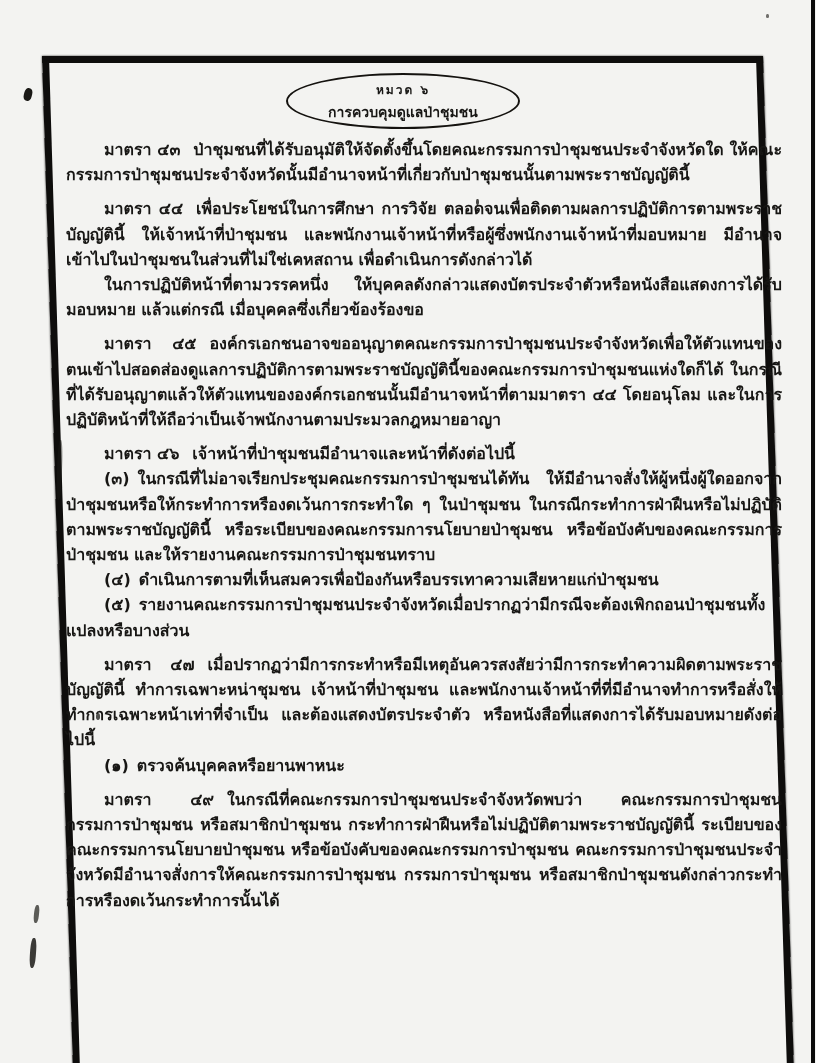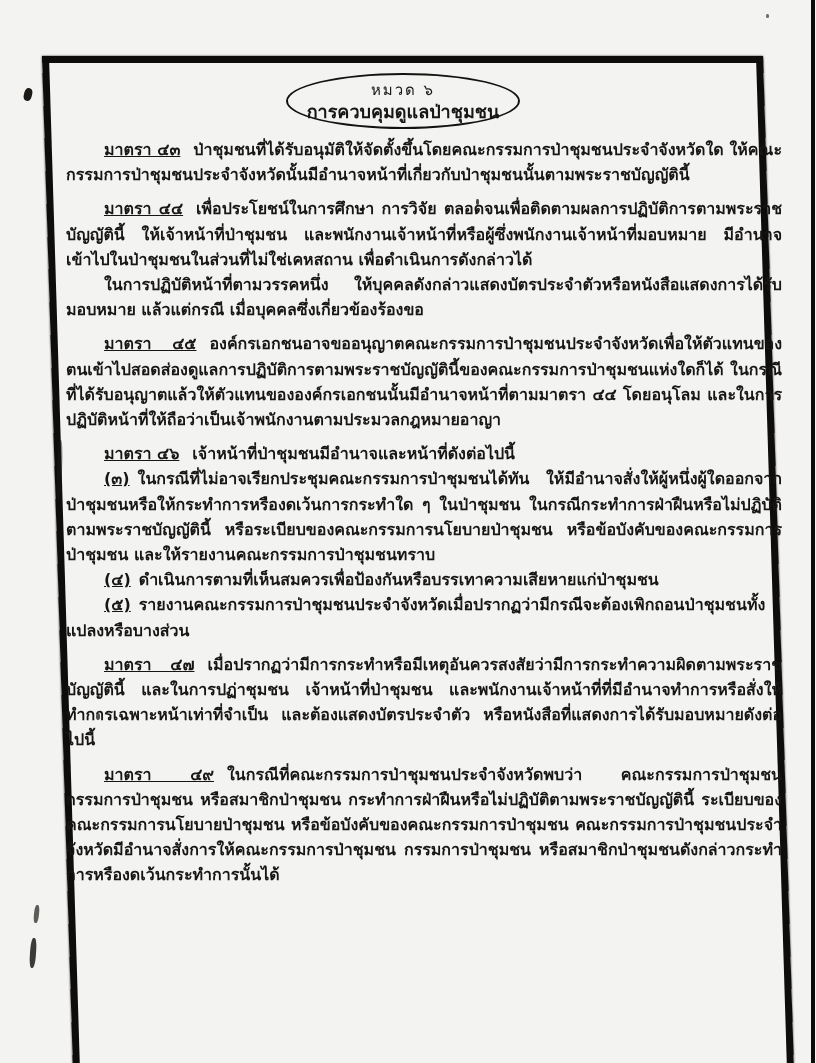--- a/index.html
+++ b/index.html
@@ -32,34 +32,34 @@
   }
   .oval{
     position:absolute;left:286px;top:73px;
     width:230px;height:52px;
     border:2.5px solid #14120f;
     border-radius:50%;
     display:flex;flex-direction:column;align-items:center;justify-content:center;
     background:#f3f3f1;
     z-index:3;
   }
-  .oval .l1{font-size:15px;font-weight:400;line-height:22px;letter-spacing:2px;}
-  .oval .l2{font-size:18px;font-weight:700;line-height:22px;}
+  .oval .l1{font-size:12px;font-weight:700;line-height:22px;letter-spacing:2px;}
+  .oval .l2{font-size:14px;font-weight:700;line-height:22px;}
   .doc-body{
     position:absolute;left:66px;top:128px;
     width:716px;
     font-size:16px;
     line-height:25.2px;
     font-weight:600;
     text-align:justify;
     z-index:2;
   }
   p.para{margin:0;text-indent:38px;}
   p.para.section{margin-top:9px;}
-  .label:not(:empty){margin-right:13px;font-weight:700;text-decoration:underline;}
+  .label:not(:empty){margin-right:13px;font-weight:700;}
   p.item .label:not(:empty){margin-right:8px;font-weight:600;}
   
   .speck{position:absolute;background:#1a1916;border-radius:40%;z-index:4;}
   .s1{left:24px;top:88px;width:8px;height:13px;transform:rotate(14deg);}
   .s2{left:30px;top:938px;width:6px;height:30px;transform:rotate(4deg);opacity:.85;}
   .s3{left:34px;top:905px;width:5px;height:18px;transform:rotate(6deg);opacity:.7;}
   .s4{left:476px;top:199px;width:3px;height:6px;opacity:.8;}
   .s5{left:766px;top:14px;width:3px;height:4px;opacity:.6;}
   .s6{left:96px;top:713px;width:4px;height:7px;opacity:.75;}
   .s7{left:57px;top:440px;width:5px;height:60px;opacity:.5;transform:rotate(2deg);}
@@ -78,21 +78,22 @@
 
   <div class="doc-body">
       <p class="para section"><span class="label">มาตรา ๔๓</span><span>ป่าชุมชนที่ได้รับอนุมัติให้จัดตั้งขึ้นโดยคณะกรรมการป่าชุมชนประจำจังหวัดใด ให้คณะกรรมการป่าชุมชนประจำจังหวัดนั้นมีอำนาจหน้าที่เกี่ยวกับป่าชุมชนนั้นตามพระราชบัญญัตินี้</span></p>
       <p class="para section"><span class="label">มาตรา ๔๔</span><span>เพื่อประโยชน์ในการศึกษา การวิจัย ตลอดจนเพื่อติดตามผลการปฏิบัติการตามพระราชบัญญัตินี้ ให้เจ้าหน้าที่ป่าชุมชน และพนักงานเจ้าหน้าที่หรือผู้ซึ่งพนักงานเจ้าหน้าที่มอบหมาย มีอำนาจเข้าไปในป่าชุมชนในส่วนที่ไม่ใช่เคหสถาน เพื่อดำเนินการดังกล่าวได้</span></p>
       <p class="para cont"><span class="label"></span><span>ในการปฏิบัติหน้าที่ตามวรรคหนึ่ง ให้บุคคลดังกล่าวแสดงบัตรประจำตัวหรือหนังสือแสดงการได้รับมอบหมาย แล้วแต่กรณี เมื่อบุคคลซึ่งเกี่ยวข้องร้องขอ</span></p>
       <p class="para section"><span class="label">มาตรา ๔๕</span><span>องค์กรเอกชนอาจขออนุญาตคณะกรรมการป่าชุมชนประจำจังหวัดเพื่อให้ตัวแทนของตนเข้าไปสอดส่องดูแลการปฏิบัติการตามพระราชบัญญัตินี้ของคณะกรรมการป่าชุมชนแห่งใดก็ได้ ในกรณีที่ได้รับอนุญาตแล้วให้ตัวแทนขององค์กรเอกชนนั้นมีอำนาจหน้าที่ตามมาตรา ๔๔ โดยอนุโลม และในการปฏิบัติหน้าที่ให้ถือว่าเป็นเจ้าพนักงานตามประมวลกฎหมายอาญา</span></p>
       <p class="para section"><span class="label">มาตรา ๔๖</span><span>เจ้าหน้าที่ป่าชุมชนมีอำนาจและหน้าที่ดังต่อไปนี้</span></p>
       <p class="para item"><span class="label">(๓)</span><span>ในกรณีที่ไม่อาจเรียกประชุมคณะกรรมการป่าชุมชนได้ทัน ให้มีอำนาจสั่งให้ผู้หนึ่งผู้ใดออกจากป่าชุมชนหรือให้กระทำการหรืองดเว้นการกระทำใด ๆ ในป่าชุมชน ในกรณีกระทำการฝ่าฝืนหรือไม่ปฏิบัติตามพระราชบัญญัตินี้ หรือระเบียบของคณะกรรมการนโยบายป่าชุมชน หรือข้อบังคับของคณะกรรมการป่าชุมชน และให้รายงานคณะกรรมการป่าชุมชนทราบ</span></p>
       <p class="para item"><span class="label">(๔)</span><span>ดำเนินการตามที่เห็นสมควรเพื่อป้องกันหรือบรรเทาความเสียหายแก่ป่าชุมชน</span></p>
       <p class="para item"><span class="label">(๕)</span><span>รายงานคณะกรรมการป่าชุมชนประจำจังหวัดเมื่อปรากฏว่ามีกรณีจะต้องเพิกถอนป่าชุมชนทั้งแปลงหรือบางส่วน</span></p>
-      <p class="para section"><span class="label">มาตรา ๔๗</span><span>เมื่อปรากฏว่ามีการกระทำหรือมีเหตุอันควรสงสัยว่ามีการกระทำความผิดตามพระราชบัญญัตินี้ และในการปฏ่าชุมชน เจ้าหน้าที่ป่าชุมชน และพนักงานเจ้าหน้าที่ที่มีอำนาจทำการหรือสั่งให้ทำการเฉพาะหน้าเท่าที่จำเป็น และต้องแสดงบัตรประจำตัว หรือหนังสือที่แสดงการได้รับมอบหมายดังต่อไปนี้</span></p>
+      <p class="para section"><span class="label">มาตรา ๔๗</span><span>เมื่อปรากฏว่ามีการกระทำหรือมีเหตุอันควรสงสัยว่ามีการกระทำความผิดตามพระราชบัญญัตินี้ ทำการเฉพาะหน่าชุมชน เจ้าหน้าที่ป่าชุมชน และพนักงานเจ้าหน้าที่ที่มีอำนาจทำการหรือสั่งให้ทำการเฉพาะหน้าเท่าที่จำเป็น และต้องแสดงบัตรประจำตัว หรือหนังสือที่แสดงการได้รับมอบหมายดังต่อไปนี้</span></p>
+      <p class="para item"><span class="label">(๑)</span><span>ตรวจค้นบุคคลหรือยานพาหนะ</span></p>
       <p class="para section"><span class="label">มาตรา ๔๙</span><span>ในกรณีที่คณะกรรมการป่าชุมชนประจำจังหวัดพบว่า คณะกรรมการป่าชุมชน กรรมการป่าชุมชน หรือสมาชิกป่าชุมชน กระทำการฝ่าฝืนหรือไม่ปฏิบัติตามพระราชบัญญัตินี้ ระเบียบของคณะกรรมการนโยบายป่าชุมชน หรือข้อบังคับของคณะกรรมการป่าชุมชน คณะกรรมการป่าชุมชนประจำจังหวัดมีอำนาจสั่งการให้คณะกรรมการป่าชุมชน กรรมการป่าชุมชน หรือสมาชิกป่าชุมชนดังกล่าวกระทำการหรืองดเว้นกระทำการนั้นได้</span></p>
     </div>
 
   <div class="speck s1"></div>
   <div class="speck s2"></div>
   <div class="speck s3"></div>
   <div class="speck s4"></div>
   <div class="speck s5"></div>
   <div class="speck s6"></div>
   <div class="speck s7"></div>

